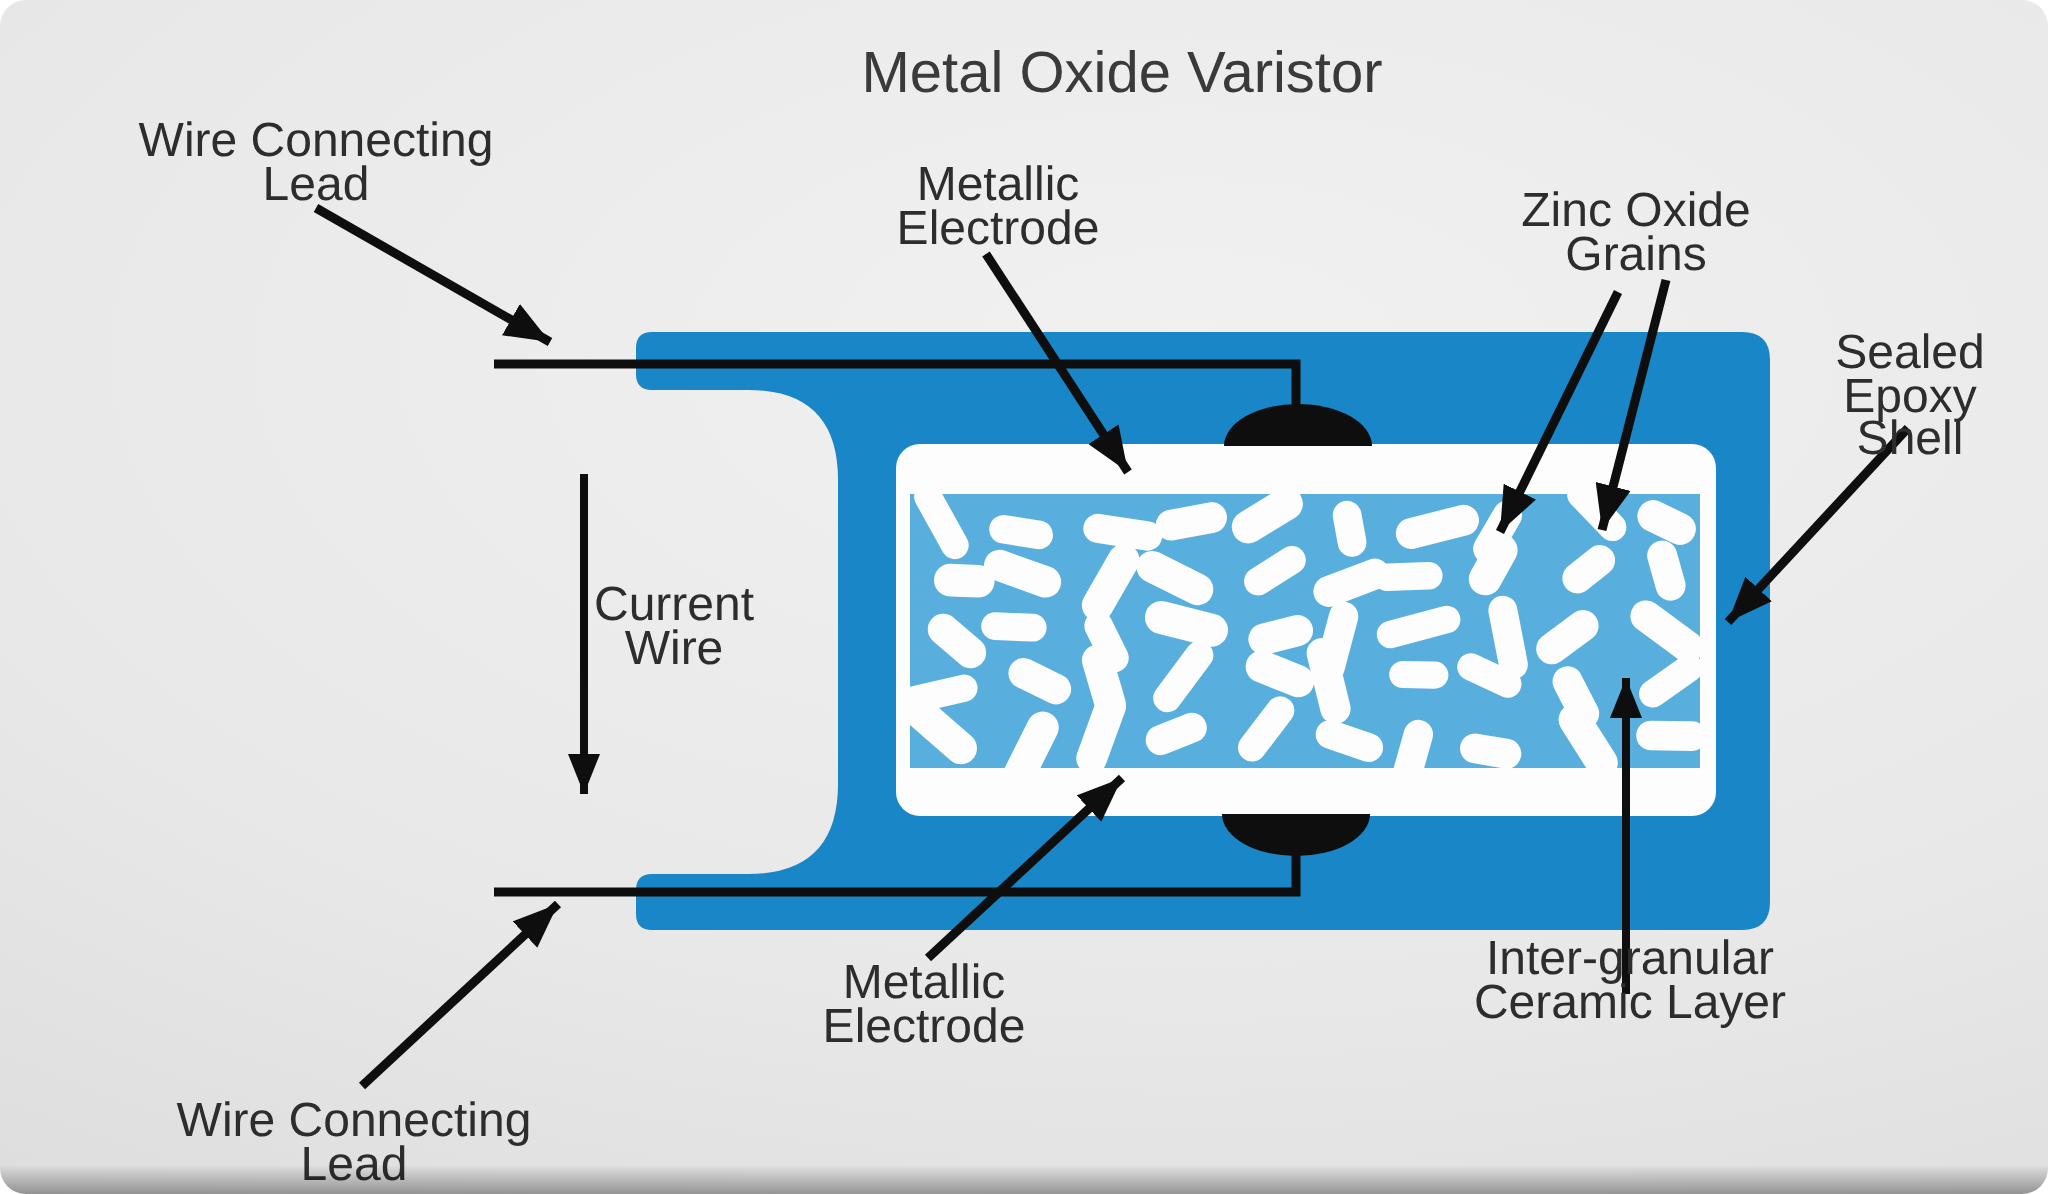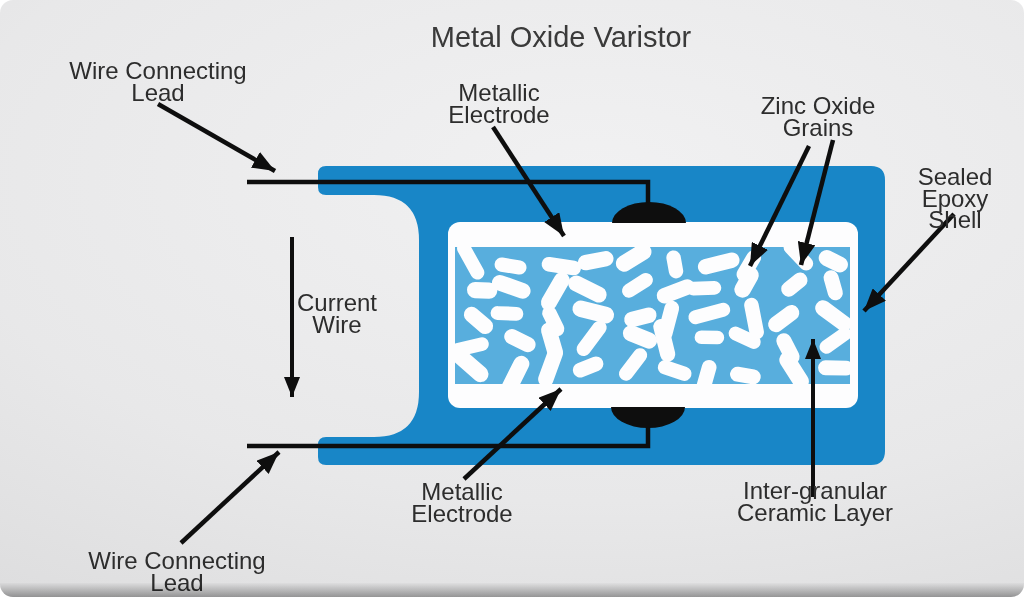--- a/index.html
+++ b/index.html
@@ -139,19 +139,19 @@
   <div class="label" style="left:499px;top:82px">Metallic
 Electrode</div>
   <div class="label" style="left:955px;top:166px">Sealed
 Epoxy Shell</div>
   <div class="label" style="left:818px;top:95px">Zinc Oxide
 Grains</div>
   <div class="label" style="left:337px;top:292px">Current
 Wire</div>
   <div class="label" style="left:462px;top:481px">Metallic
 Electrode</div>
-  <div class="label" style="left:815px;top:480px">Inter-granular
+  <div class="label" style="left:815px;top:469px">Inter-granular
 Ceramic Layer</div>
   <div class="label" style="left:177px;top:550px">Wire Connecting
 Lead</div>
 
   <div class="bottom-shade"></div>
 </div>
 
 </body></html>

